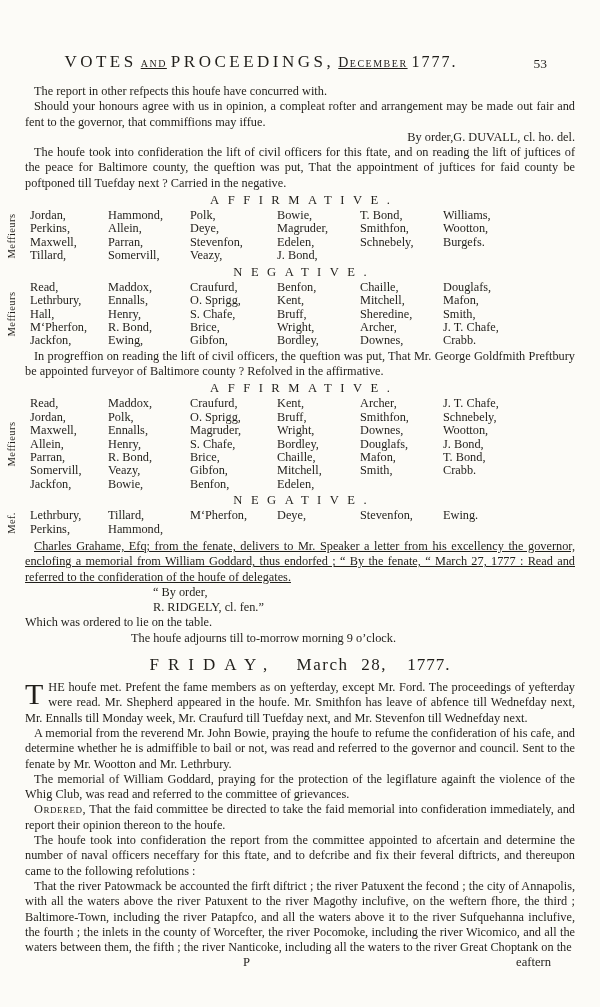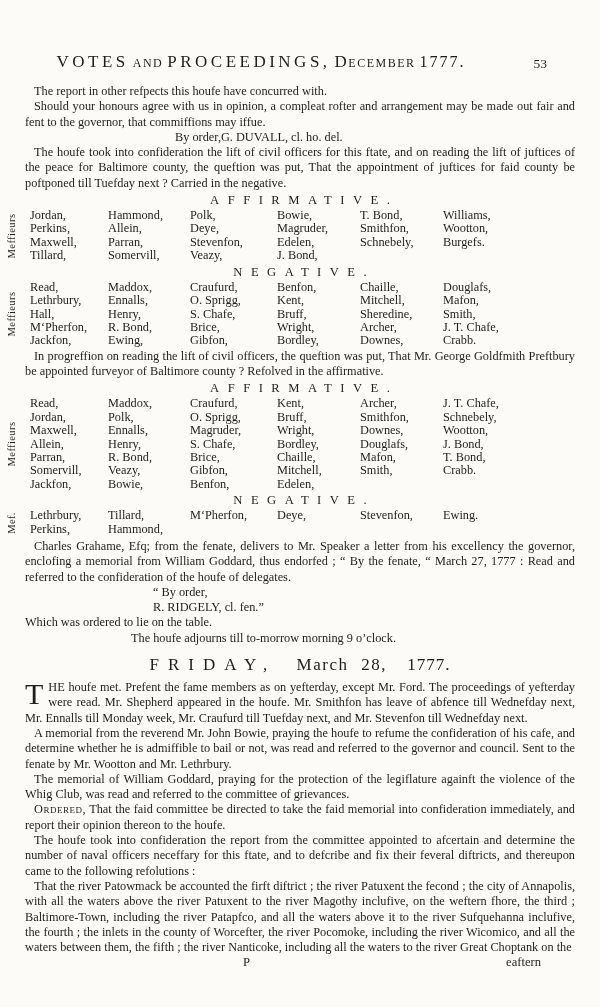--- a/index.html
+++ b/index.html
@@ -11,28 +11,28 @@
     color:#201e1a;
     font-family:"Liberation Serif","DejaVu Serif",serif;
     box-sizing:border-box;
     padding:52px 25px 0 25px;
     overflow:hidden;
   }
   
   .running-head{position:relative;height:26px;margin-bottom:6px;}
   .head-title{text-align:center;margin-right:78px;white-space:nowrap;}
   .hb{font-size:17px;letter-spacing:3.5px;margin-top:12px;}
-  .hs{font-size:17px;font-variant:small-caps;letter-spacing:1.5px;}
+  .hs{font-size:14px;font-variant:small-caps;letter-spacing:1.5px;text-decoration:underline;}
   .hy{font-size:16px;letter-spacing:2px;}
   .page-number{position:absolute;right:28px;top:4px;font-size:13.5px;}
   
   .body-p{margin:0;font-size:12.3px;line-height:15.3px;}
   .indent{text-indent:9px;}
   .just{text-align:justify;}
-  .order-line{display:flex;justify-content:flex-start;font-size:12.3px;line-height:15.3px;}
+  .order-line{display:flex;justify-content:flex-end;font-size:12.3px;line-height:15.3px;}
   .order-1{padding-left:150px;}
   .order-2{padding-left:128px;padding-right:16px;flex-direction:column;}
   .adjourn{margin-left:106px;}
   
   .vote-heading{margin:2px 0 1px;text-align:center;font-weight:normal;font-size:12.6px;letter-spacing:8.5px;text-indent:8.5px;}
   .vote-table{position:relative;display:grid;grid-template-columns:78px 82px 87px 83px 83px auto;padding-left:5px;margin-bottom:1px;}
   .vote-col{min-height:13px;}
   .voter{font-size:12.3px;line-height:13.4px;white-space:nowrap;}
   .margin-label{
     position:absolute;left:-43px;top:50%;width:58px;
@@ -42,21 +42,21 @@
   
   .friday-head{text-align:center;margin:9px 0 5px;font-size:17px;white-space:nowrap;}
   .friday-day{letter-spacing:9px;margin-right:16px;}
   .friday-date{letter-spacing:1.5px;word-spacing:7px;margin-right:16px;}
   .friday-year{letter-spacing:1px;}
   .dropcap{float:left;font-size:30px;line-height:25px;padding:1px 5px 0 0;}
   .smallcaps{font-variant:small-caps;letter-spacing:.5px;}
   
   .footer-line{position:relative;height:16px;font-size:12.6px;margin-top:0;}
   .signature{position:absolute;left:218px;}
-  .catchword{position:absolute;right:34px;}
+  .catchword{position:absolute;right:24px;}
 </style>
 </head>
 <body>
 
 <div class="page">
 
   <header class="running-head">
     <div class="head-title">
       <span class="hb">VOTES</span>
       <span class="hs">and</span>
@@ -248,21 +248,21 @@
         </div>
       <div class="vote-col">
           <div class="voter">Stevenfon,</div>
         </div>
       <div class="vote-col">
           <div class="voter">Ewing.</div>
         </div>
     </div>
   </section>
 
-  <p class="body-p indent just" style="margin-top:3px;">Charles Grahame, Efq; from the fenate, delivers to Mr. Speaker a letter from his excellency the governor, enclofing a memorial from William Goddard, thus endorfed ; “ By the fenate, “ March 27, 1777 :  Read and referred to the confideration of the houfe of delegates.</p>
+  <p class="body-p indent just" style="margin-top:3px;text-decoration:underline;">Charles Grahame, Efq; from the fenate, delivers to Mr. Speaker a letter from his excellency the governor, enclofing a memorial from William Goddard, thus endorfed ; “ By the fenate, “ March 27, 1777 :  Read and referred to the confideration of the houfe of delegates.</p>
 
   <div class="order-line order-2">
     <span>“ By order,</span>
     <span>R. RIDGELY, cl. fen.”</span>
   </div>
 
   <p class="body-p">Which was ordered to lie on the table.</p>
   <p class="body-p adjourn">The houfe adjourns till to-morrow morning 9 o’clock.</p>
 
   <h2 class="friday-head" style="font-weight:normal;">

